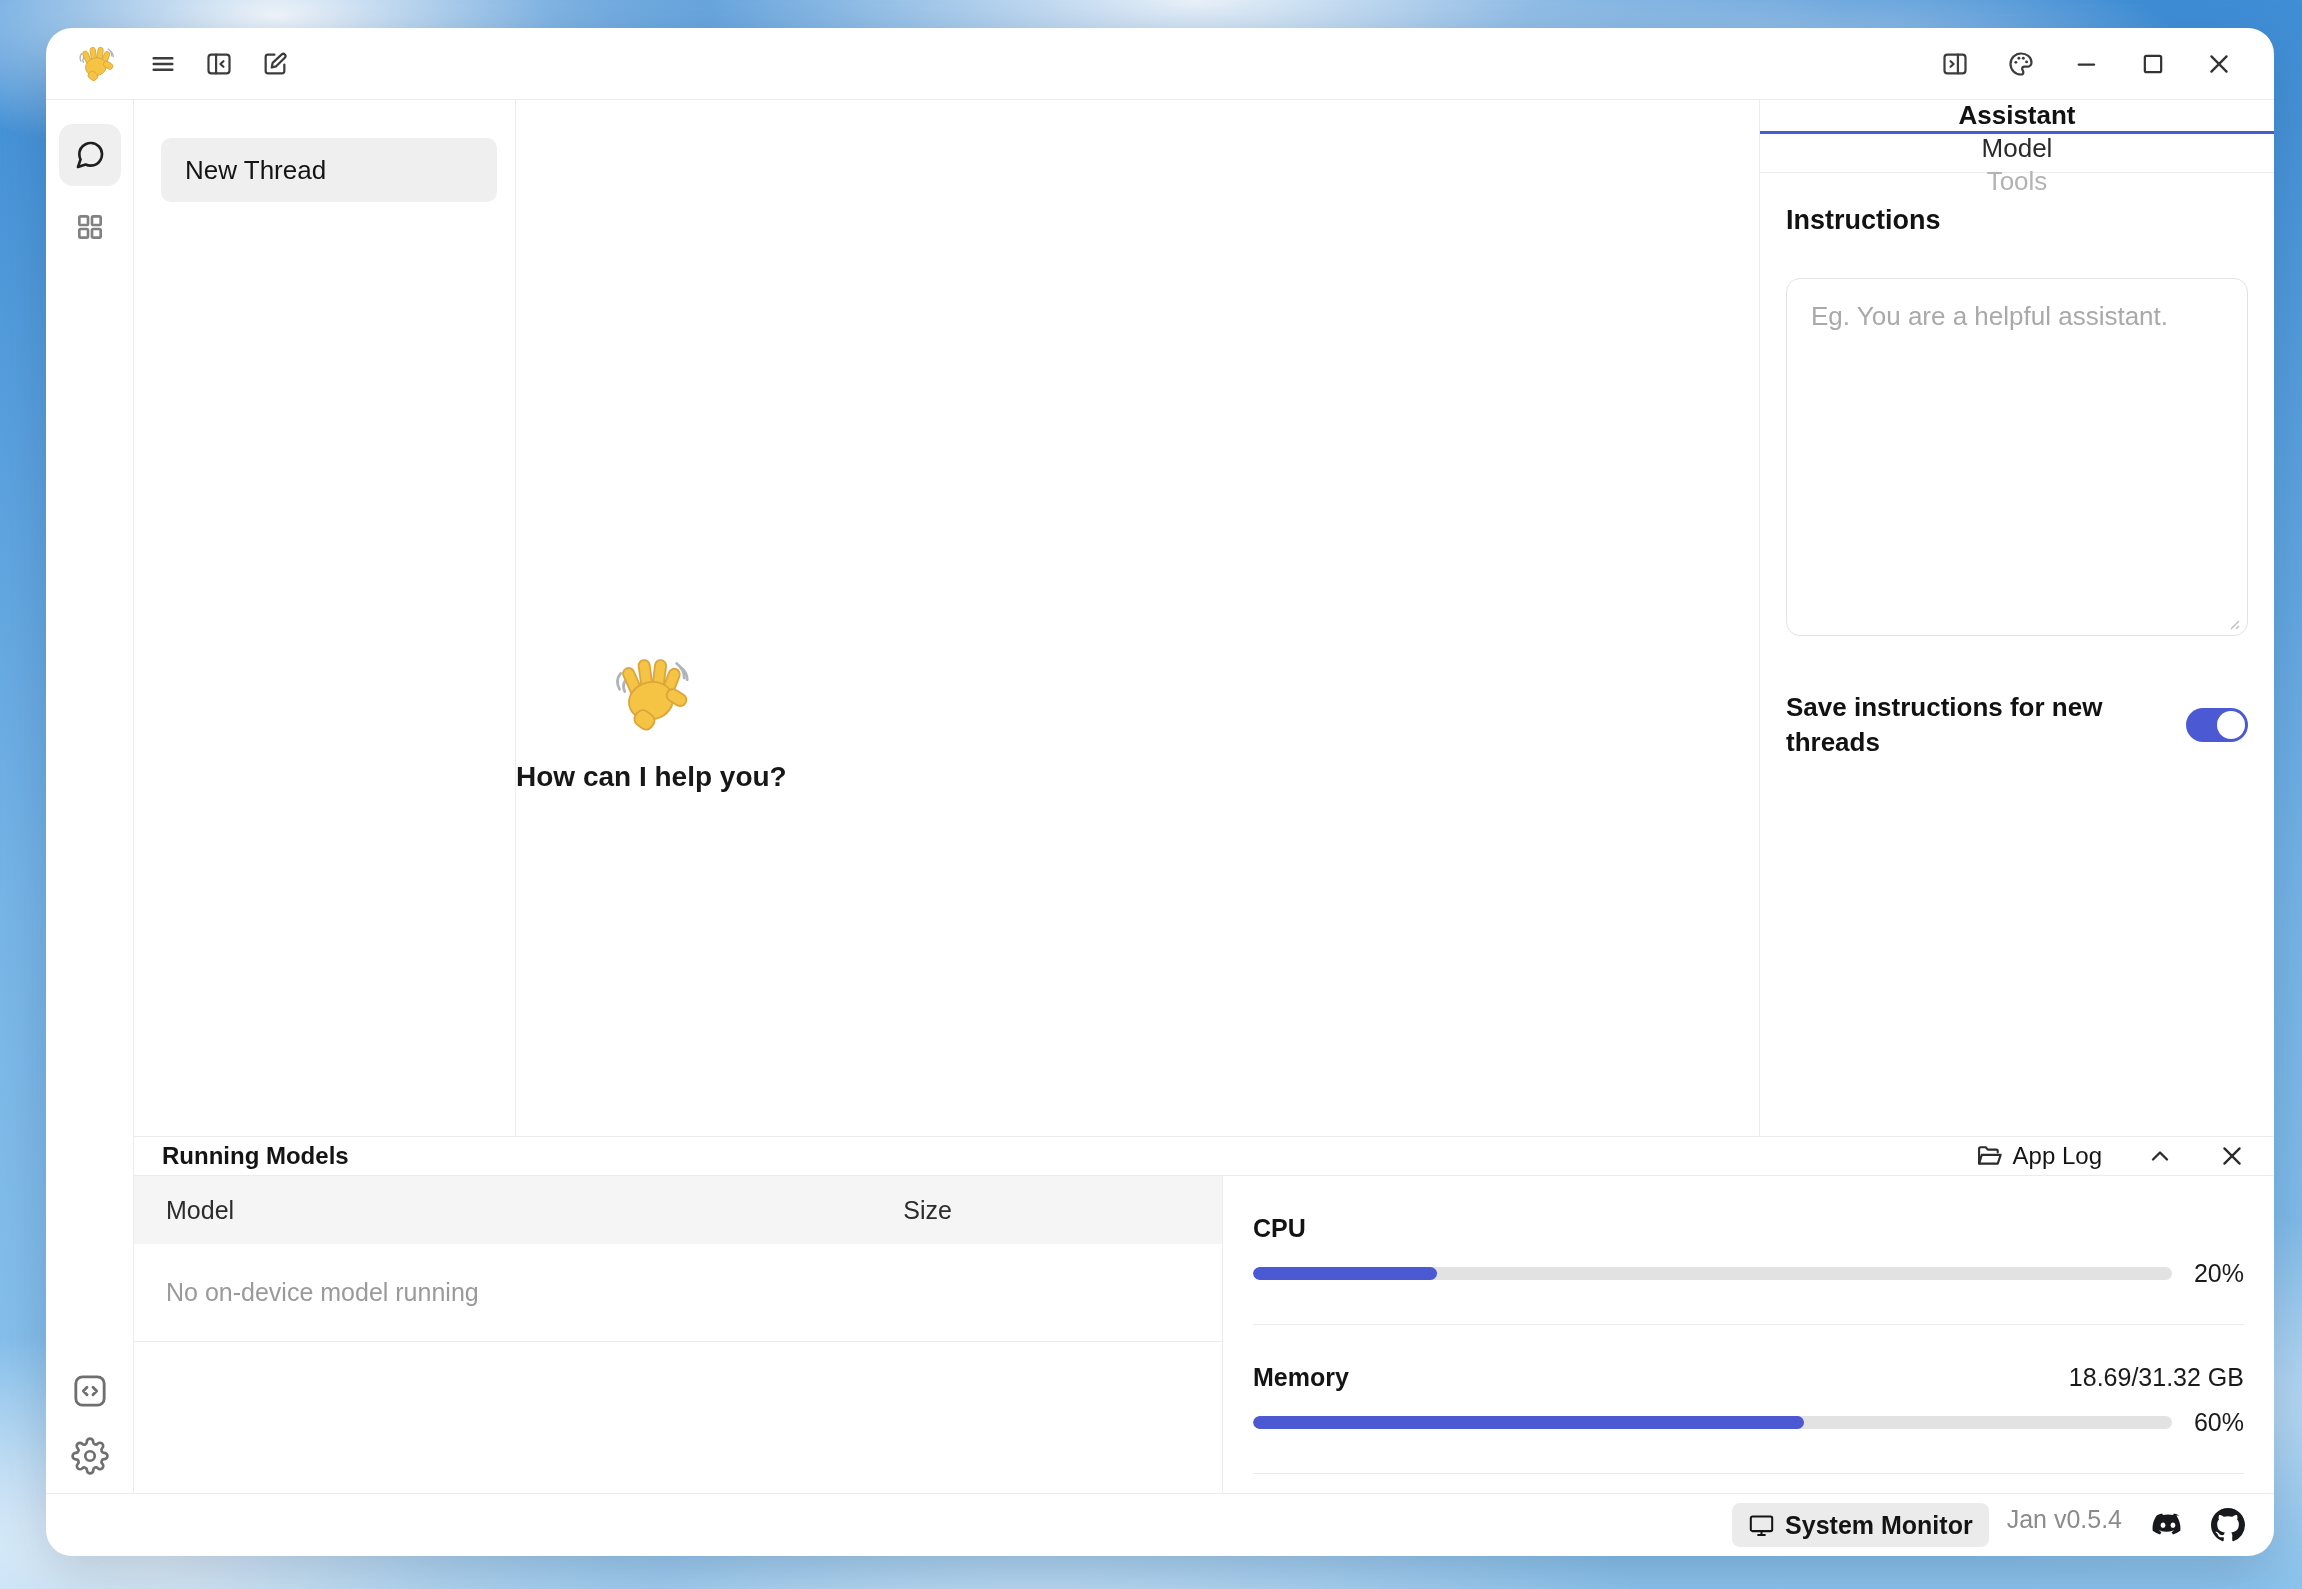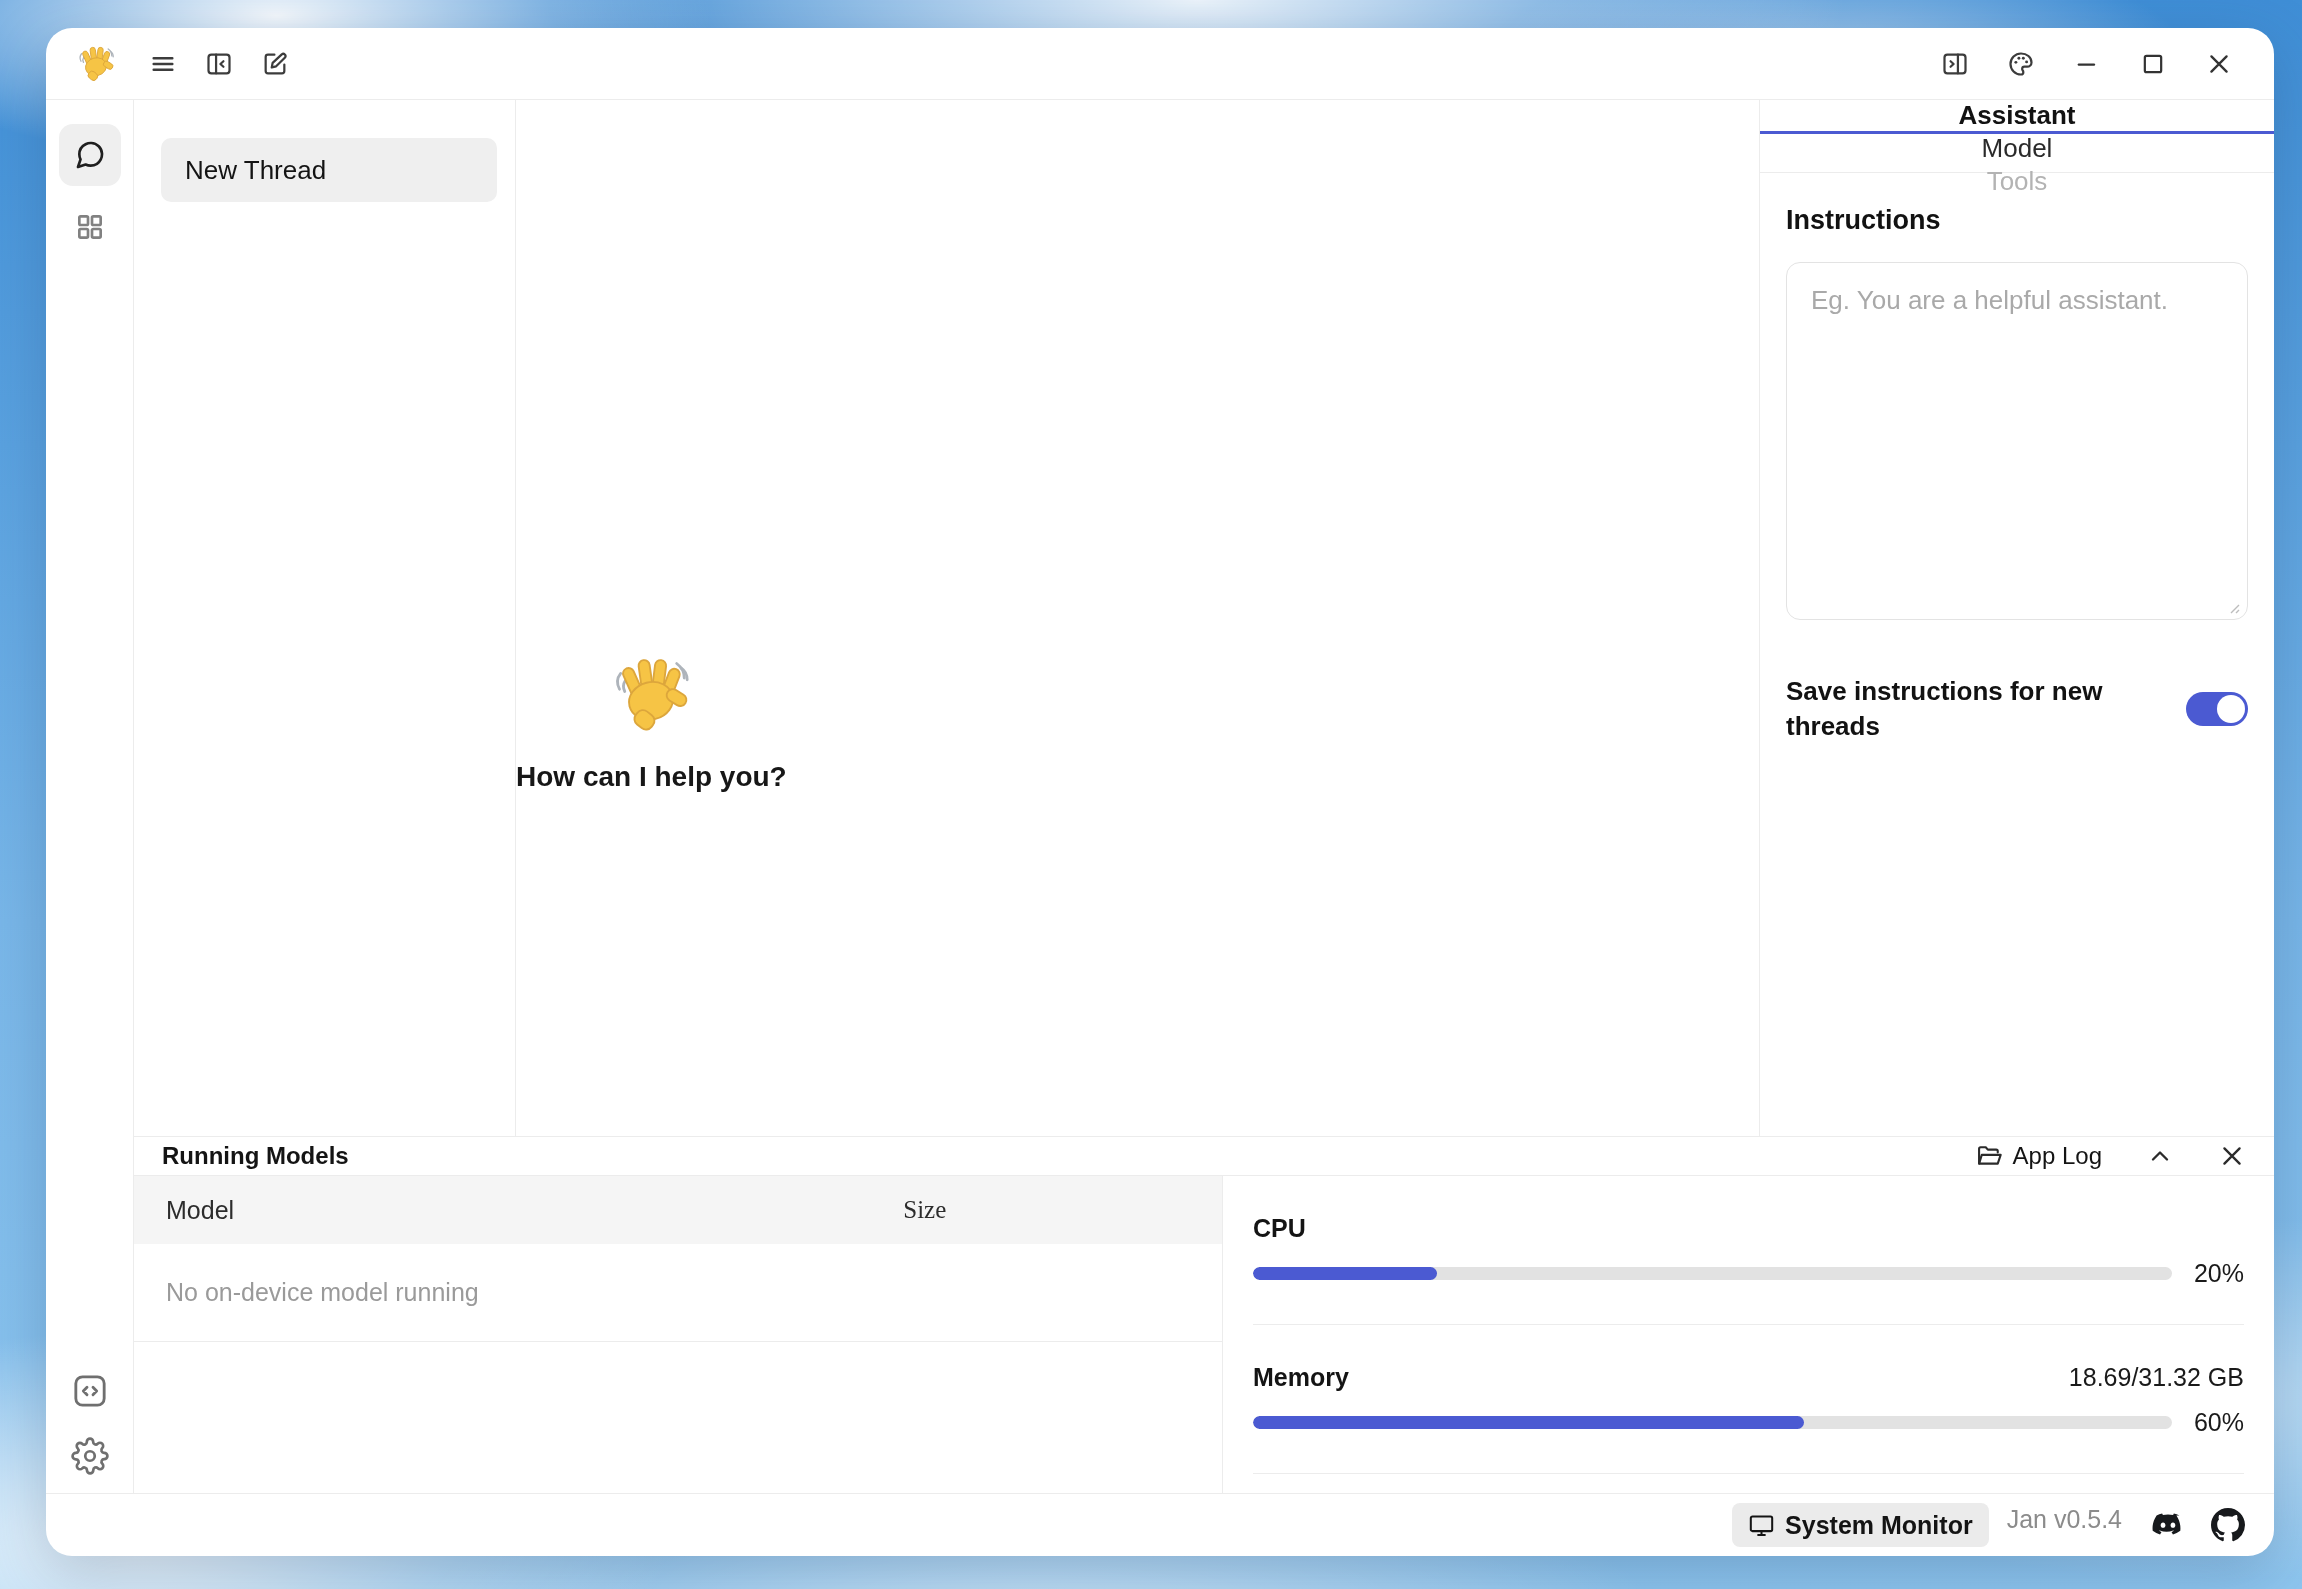--- a/index.html
+++ b/index.html
@@ -65,21 +65,21 @@
   .tabs { display:flex; height:73px; border-bottom:1px solid var(--border);flex-direction:column; }
   .tab { flex:1; display:flex; align-items:center; justify-content:center; font-size:26px;
     color:#2a2a2a; cursor:pointer; border-bottom:3px solid transparent; margin-bottom:-1px; }
   .tab.active { font-weight:700; color:#121212; border-bottom-color:var(--accent); }
   .tab.dim { color:#b3b3b3;text-align:right; }
   .apanel-body { padding:32px 26px; }
   .apanel-heading { font-size:27px; font-weight:700; color:#121212; margin-bottom:26px; }
   .ta-wrap { position:relative; }
   textarea.instructions { width:100%; height:358px; border:1.5px solid var(--border2);
     border-radius:14px; padding:22px 24px; font-size:26px; color:#333; resize:none;
-    font-family:"Liberation Sans","DejaVu Sans",sans-serif; outline:none; background:#fff; }
+    font-family:"Liberation Sans","DejaVu Sans",sans-serif; outline:none; background:#fff;margin-top:16px; }
   textarea.instructions::placeholder { color:#a9a9a9; }
   .ta-grip { position:absolute; right:7px; bottom:9px; }
   .save-row { margin-top:50px; display:flex; align-items:center; justify-content:space-between; }
   .save-label { font-size:26px; font-weight:700; color:#121212; width:320px; line-height:1.35; }
   .toggle { width:62px; height:34px; border-radius:17px; background:var(--accent);
     position:relative; cursor:pointer; flex:0 0 62px; }
   .toggle .knob { position:absolute; top:3px; right:3px; width:28px; height:28px;
     border-radius:50%; background:#fff; }
 
   
@@ -91,21 +91,21 @@
   .applog { display:flex; align-items:center; gap:10px; font-size:24px; color:#141414; cursor:pointer; }
   .bp-icon { width:28px; height:28px; color:#2b2b2b; cursor:pointer; display:flex;
     align-items:center; justify-content:center; }
   .ml44 { margin-left:44px; }
 
   .bpanel-content { flex:1; display:flex; min-height:0; }
   .models { flex:0 0 1089px; border-right:1px solid var(--border); display:flex; flex-direction:column; }
   .models-head { flex:0 0 68px; background:#f5f5f5; display:flex; align-items:center;
     padding:0 32px; font-size:25px; color:#2c2c2c; }
   .col-model { flex:0 0 72%; }
-  .col-size { flex:1;font-family:Liberation Serif, serif; }
+  .col-size { flex:1; }
   .models-empty { flex:0 0 98px; border-bottom:1px solid var(--border); display:flex;
     align-items:center; padding:0 32px; font-size:25px; color:#9a9a9a; }
 
   .monitor { flex:1; padding:0 30px; display:flex; flex-direction:column; }
   .mon-row { border-bottom:1px solid var(--border); padding:38px 0 36px; }
   .mon-label { font-size:25px; font-weight:700; color:#141414; }
   .mon-top { display:flex; justify-content:space-between; align-items:baseline; }
   .mon-usage { font-size:25px; color:#1a1a1a; }
   .bar-line { display:flex; align-items:center; gap:8px; margin-top:16px; }
   .bar { flex:1; height:13px; border-radius:7px; background:#e2e2e2; overflow:hidden; }

